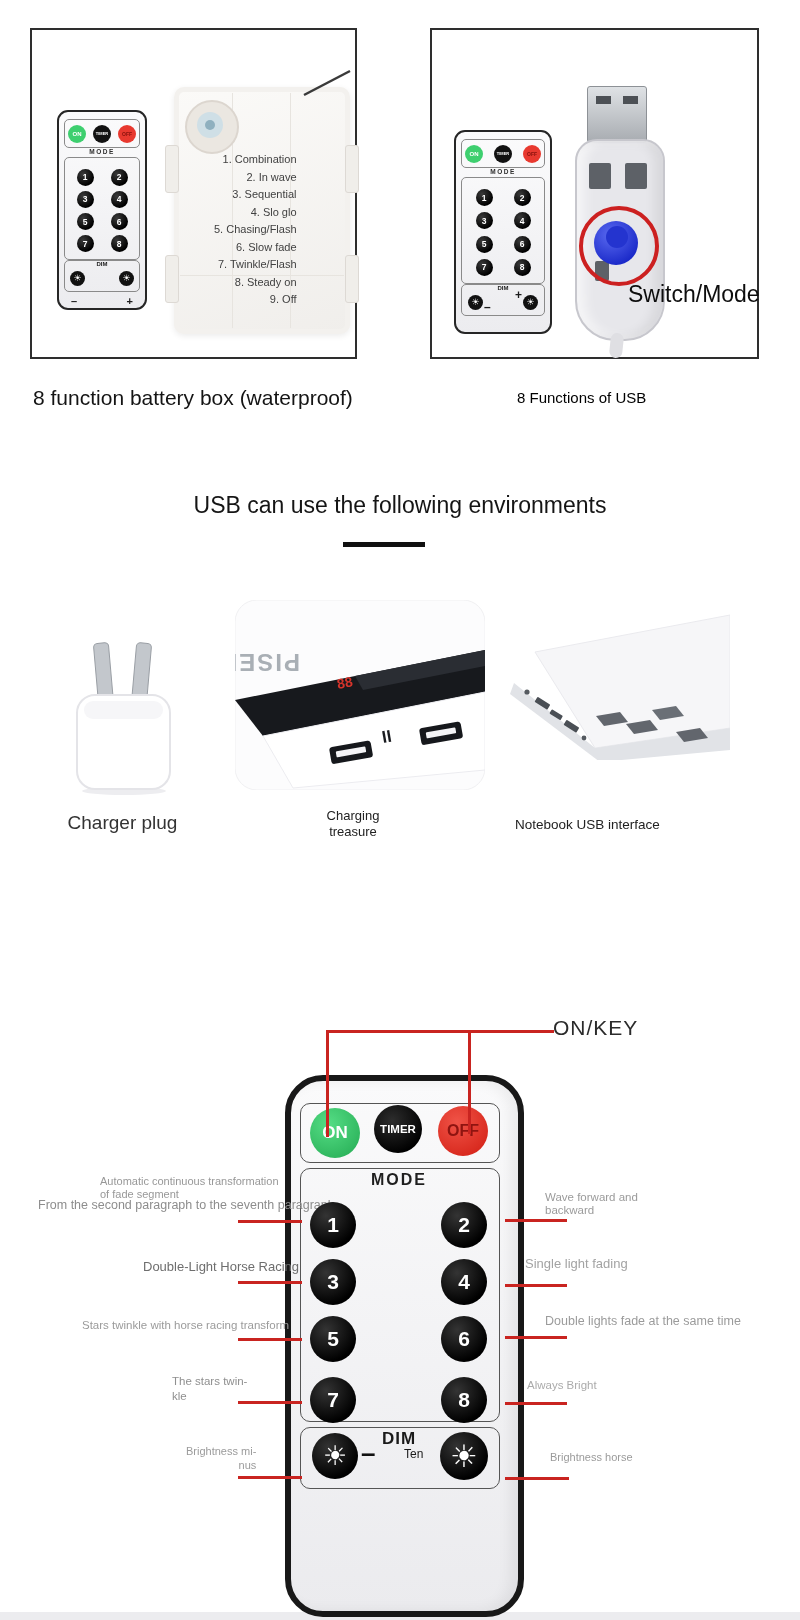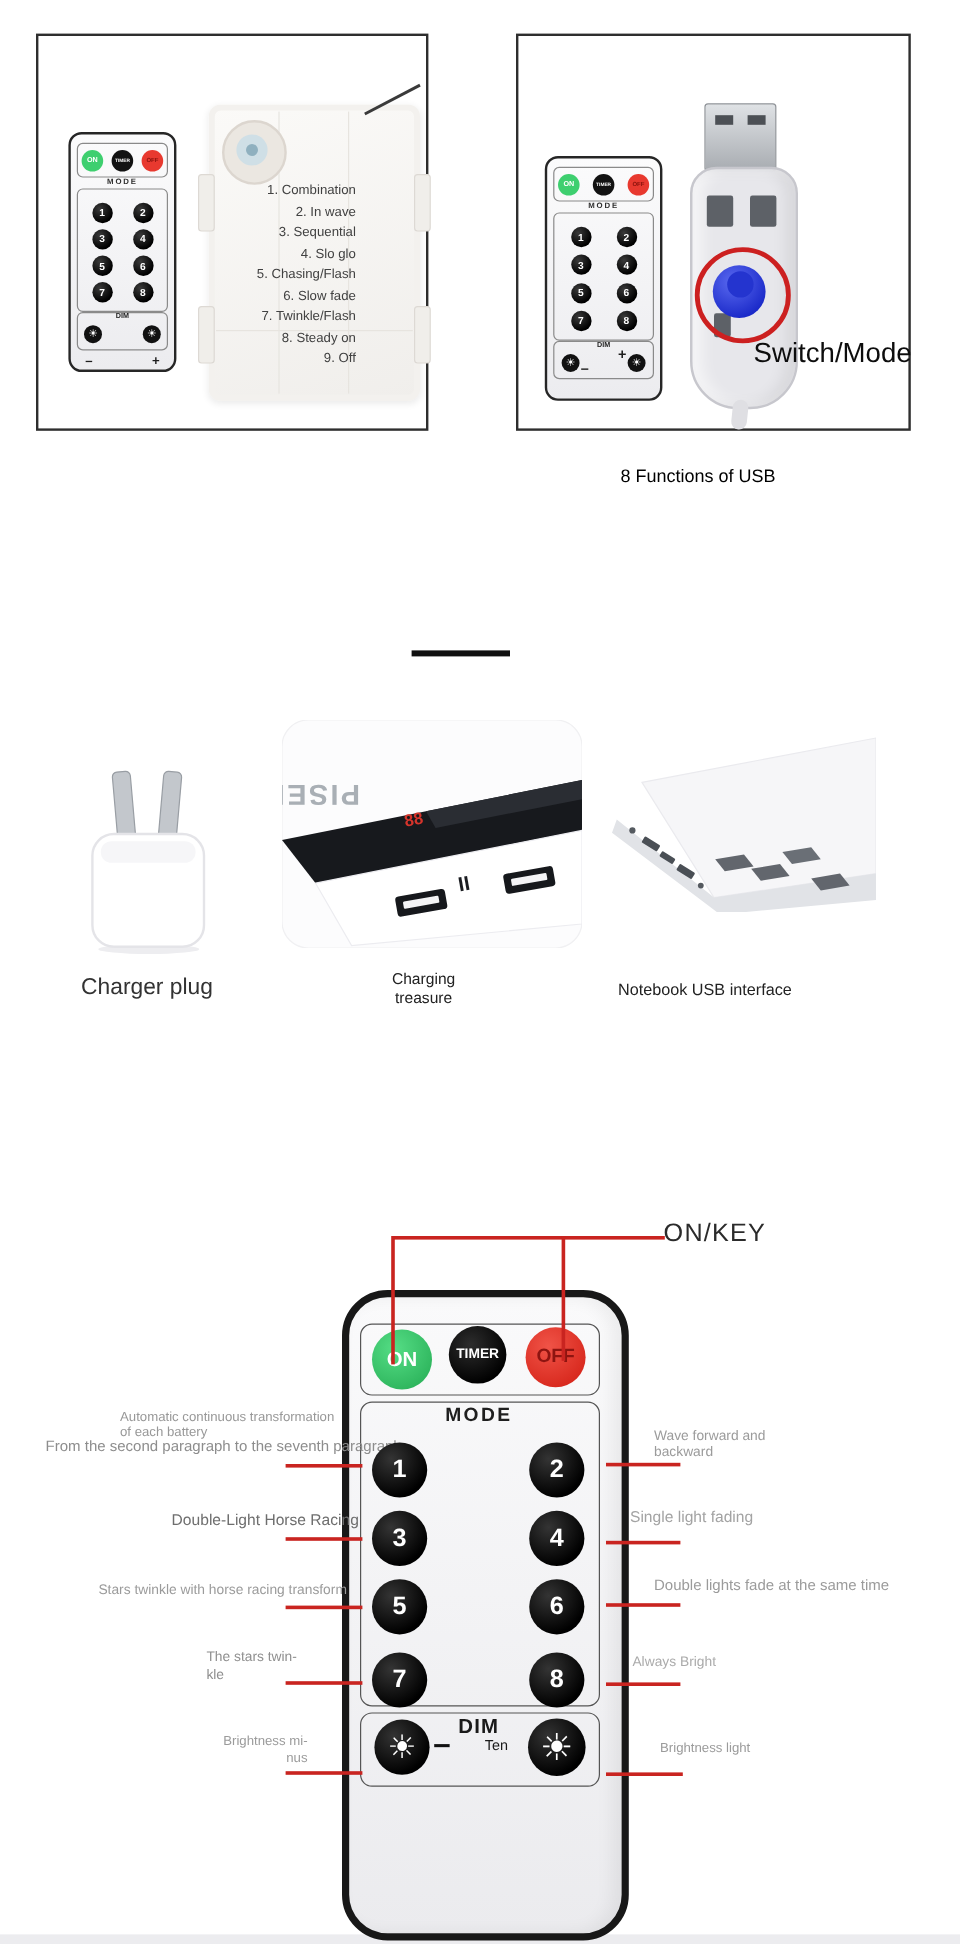--- a/index.html
+++ b/index.html
@@ -202,22 +202,24 @@
       <span class="usb-chip" style="left:48px;top:22px;width:22px;height:26px;"></span>
       <span class="usb-chip" style="left:18px;top:120px;width:14px;height:20px;"></span>
     </div>
     <div class="usb-ring"></div>
     <div class="usb-blue"></div>
     <div class="usb-knob"></div>
     <div class="usb-cable"></div>
     <div class="switchmode">Switch/Mode</div>
   </div>
 
+  <div class="cap-battery">8 function battery box (waterproof)</div>
   <div class="cap-usb">8 Functions of USB</div>
 
+  <div class="env-heading">USB can use the following environments</div>
   <div class="env-underline"></div>
 
   <svg class="abs" style="left:60px;top:635px;" width="125" height="160">
     <rect x="36" y="8" width="15" height="62" rx="4" fill="#c3c7cc" stroke="#999ea4" transform="rotate(-5 43 39)"></rect>
     <rect x="74" y="8" width="15" height="62" rx="4" fill="#c3c7cc" stroke="#999ea4" transform="rotate(5 81 39)"></rect>
     <ellipse cx="64" cy="156" rx="42" ry="4" fill="#ededf0"></ellipse>
     <rect x="17" y="60" width="93" height="94" rx="18" fill="#ffffff" stroke="#e4e4e8" stroke-width="2"></rect>
     <rect x="24" y="66" width="79" height="18" rx="9" fill="#f6f6f8"></rect>
   </svg>
 
@@ -298,37 +300,37 @@
 
   <div class="br-group" style="left:300px;top:1427px;width:198px;height:60px;"></div>
   <div class="br-dimlbl">DIM</div>
   <div class="br-ten">Ten</div>
   <div class="br-minus">–</div>
   <div class="bsun" style="left:312px;top:1433px;font-size:27px;">☀</div>
   <div class="bsun" style="left:440px;top:1432px;width:48px;height:48px;font-size:31px;">☀</div>
 
   <div class="glbl" style="left:100px;top:1175px;font-size:11px;line-height:12.5px;color:#989898;">
     <div>Automatic continuous transformation</div>
-    <div>of each battery</div>
+    <div>of fade segment</div>
   </div>
   <div class="glbl" style="left:38px;top:1198px;font-size:12.5px;color:#8d8d8d;">From the second paragraph to the seventh paragraph</div>
   <div class="glbl" style="left:143px;top:1259px;font-size:13px;color:#6e6e6e;">Double-Light Horse Racing</div>
   <div class="glbl" style="left:82px;top:1319px;font-size:11.5px;color:#9b9b9b;">Stars twinkle with horse racing transform</div>
   <div class="glbl" style="left:172px;top:1374px;font-size:11.5px;line-height:14.5px;color:#8f8f8f;">
     <div>The stars twin-</div>
     <div>kle</div>
   </div>
   <div class="glbl" style="left:186px;top:1445px;font-size:11px;line-height:13.5px;color:#9b9b9b;text-align:right;">
     <div>Brightness mi-</div>
     <div>nus</div>
   </div>
 
   <div class="glbl" style="left:545px;top:1191px;font-size:11.5px;line-height:13px;color:#9b9b9b;">
     <div>Wave forward and</div>
     <div>backward</div>
   </div>
   <div class="glbl" style="left:525px;top:1256px;font-size:13px;color:#a3a3a3;">Single light fading</div>
   <div class="glbl" style="left:545px;top:1314px;font-size:12.5px;color:#9b9b9b;">Double lights fade at the same time</div>
   <div class="glbl" style="left:527px;top:1379px;font-size:11.5px;color:#ababab;">Always Bright</div>
-  <div class="glbl" style="left:550px;top:1451px;font-size:11px;color:#9b9b9b;">Brightness light</div>
+  <div class="glbl" style="left:550px;top:1451px;font-size:11px;color:#9b9b9b;">Brightness horse</div>
 
   <div class="bottom-strip"></div>
 </div>
 
 </body></html>

